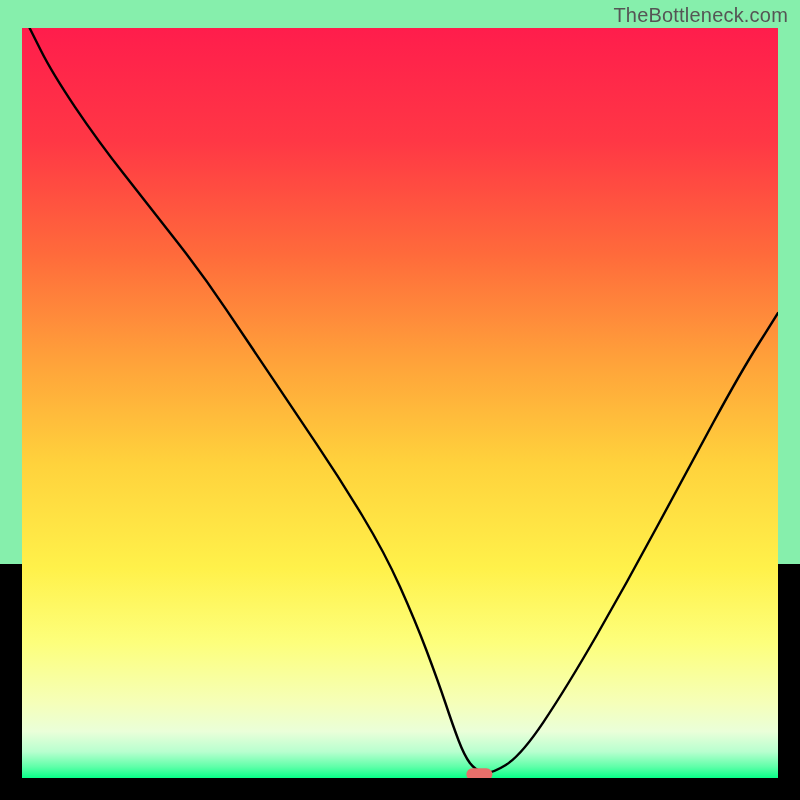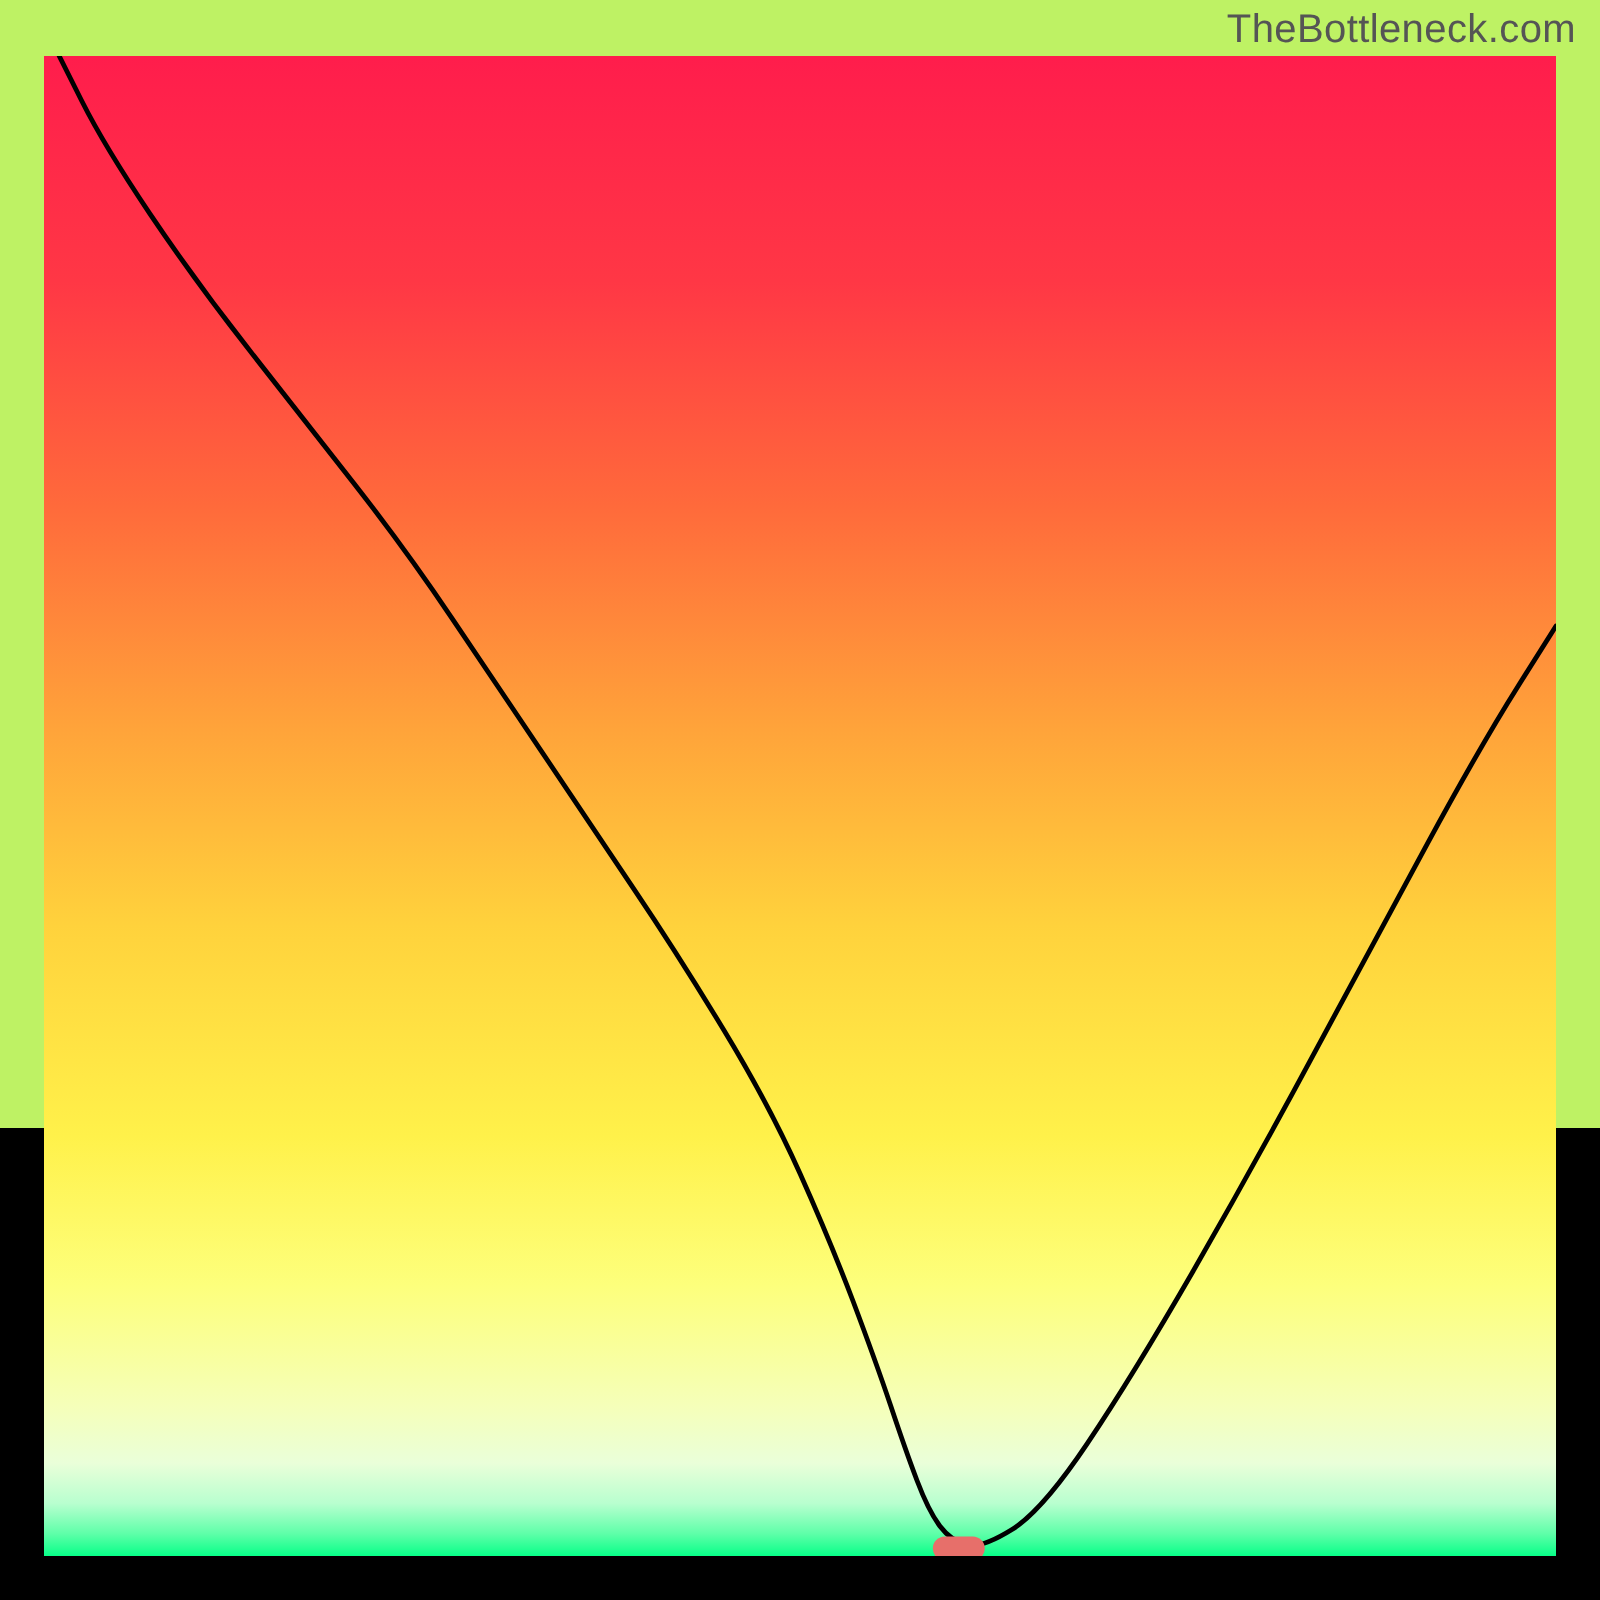--- a/index.html
+++ b/index.html
@@ -8,21 +8,21 @@
     width: 800px;
     height: 800px;
     background: #000;
     overflow: hidden;
     font-family: Arial, Helvetica, sans-serif;
   }
   .container {
     position: relative;
     width: 800px;
     height: 564px;
-    background: #bef264;
+    background: #86efac;
   }
   .watermark {
     position: absolute;
     top: 4px;
     right: 12px;
     color: #555;
     font-size: 20px;
     font-weight: 500;
     z-index: 5;
     letter-spacing: 0.2px;

